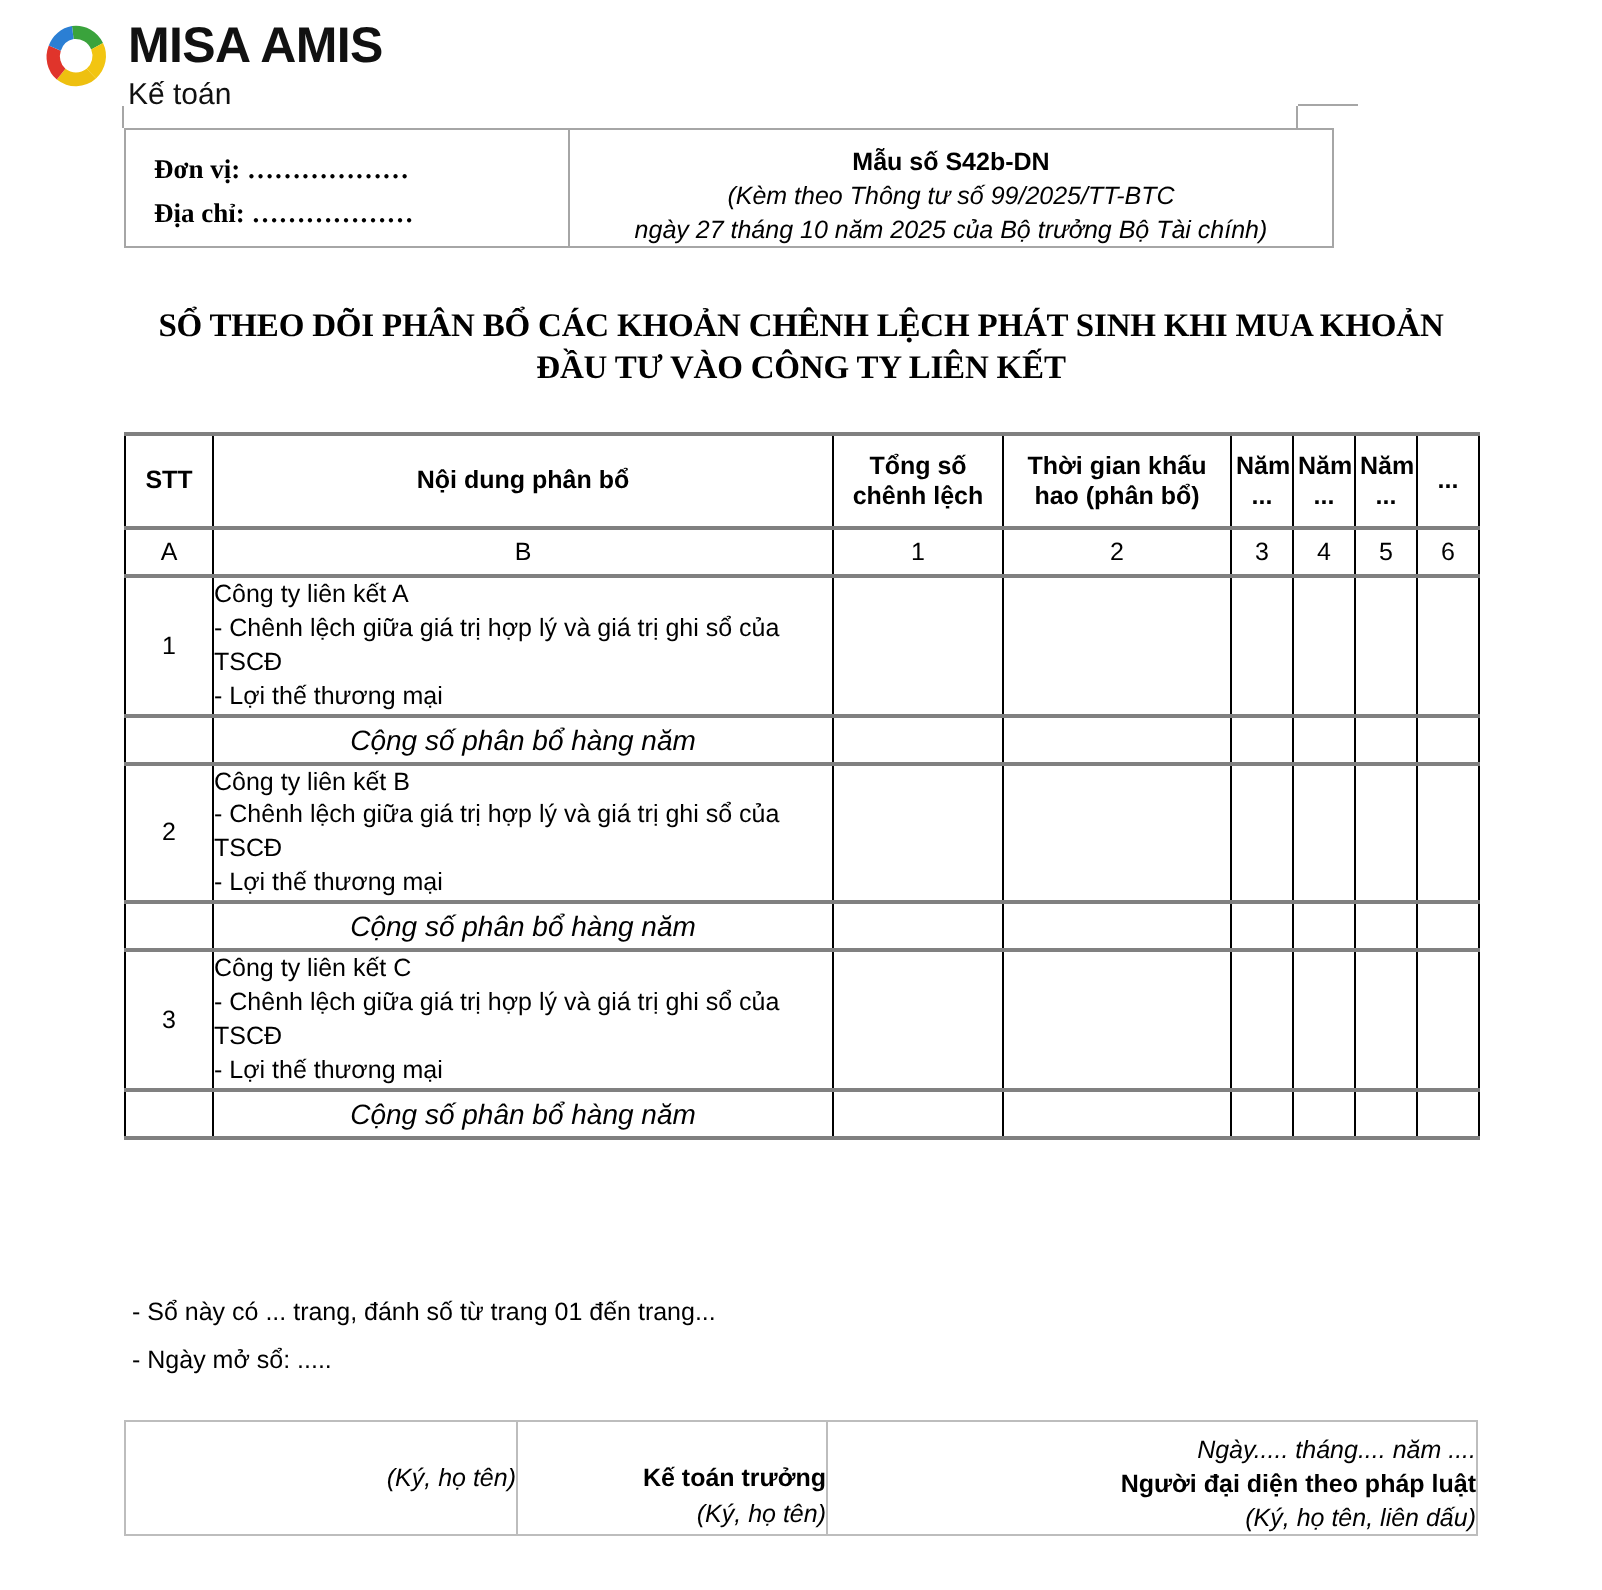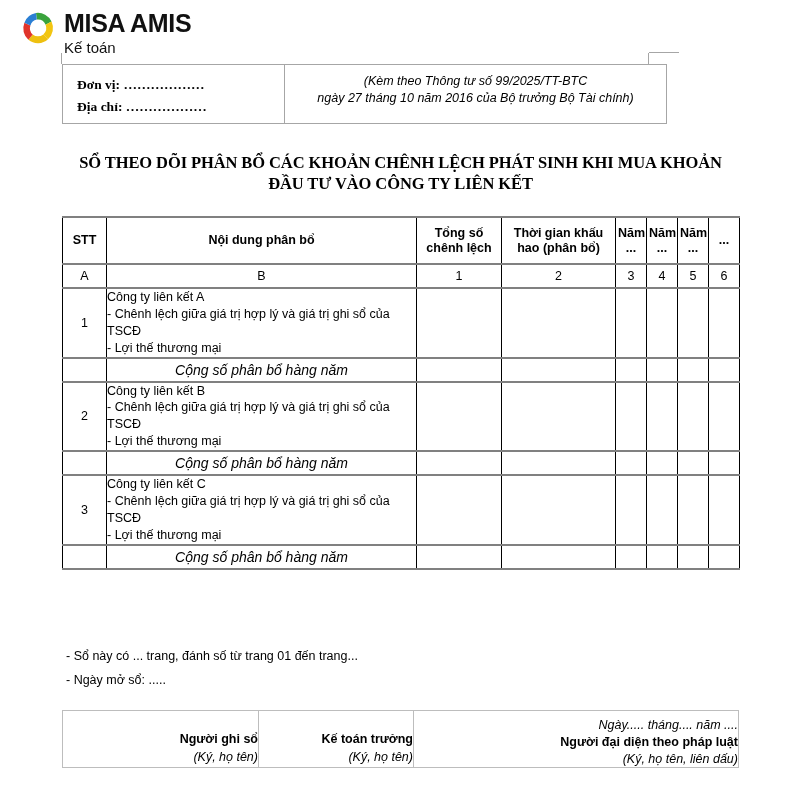--- a/index.html
+++ b/index.html
@@ -251,22 +251,23 @@
 
 <div class="info-wrap">
   <div class="info-left">
     <div class="tick tick-left"></div>
     <div class="info-line">Đơn vị: ………………</div>
     <div class="info-line">Địa chỉ: ………………</div>
   </div>
   <div class="info-right">
     <div class="tick tick-right"></div>
     <div class="tick-cap"></div>
+    <div class="form-code">Mẫu số S42b-DN</div>
     <div class="form-note">(Kèm theo Thông tư số 99/2025/TT-BTC</div>
-    <div class="form-note">ngày 27 tháng 10 năm 2016 của Bộ trưởng Bộ Tài chính)</div>
+    <div class="form-note">ngày 27 tháng 10 năm 2025 của Bộ trưởng Bộ Tài chính)</div>
   </div>
 </div>
 
 <div class="doc-title">
   <div>SỔ THEO DÕI PHÂN BỔ CÁC KHOẢN CHÊNH LỆCH PHÁT SINH KHI MUA KHOẢN</div>
   <div>ĐẦU TƯ  VÀO CÔNG TY LIÊN KẾT</div>
 </div>
 
 <table class="sheet">
   <colgroup>
@@ -439,21 +440,20 @@
 </table>
 
 <div class="notes">
   <div>- Sổ này có ... trang, đánh số từ trang 01 đến trang...</div>
   <div>- Ngày mở sổ: .....</div>
 </div>
 
 <div class="sign-wrap">
   <div class="sign-cell sign-a">
     <div class="sign-pad"></div>
-    <div class="sign-role">Người ghi sổ</div>
     <div class="sign-note">(Ký, họ tên)</div>
   </div>
   <div class="sign-cell sign-b">
     <div class="sign-pad"></div>
     <div class="sign-role">Kế toán trưởng</div>
     <div class="sign-note">(Ký, họ tên)</div>
   </div>
   <div class="sign-cell sign-c">
     <div class="sign-date">Ngày..... tháng.... năm ....</div>
     <div class="sign-role">Người đại diện theo pháp luật</div>

